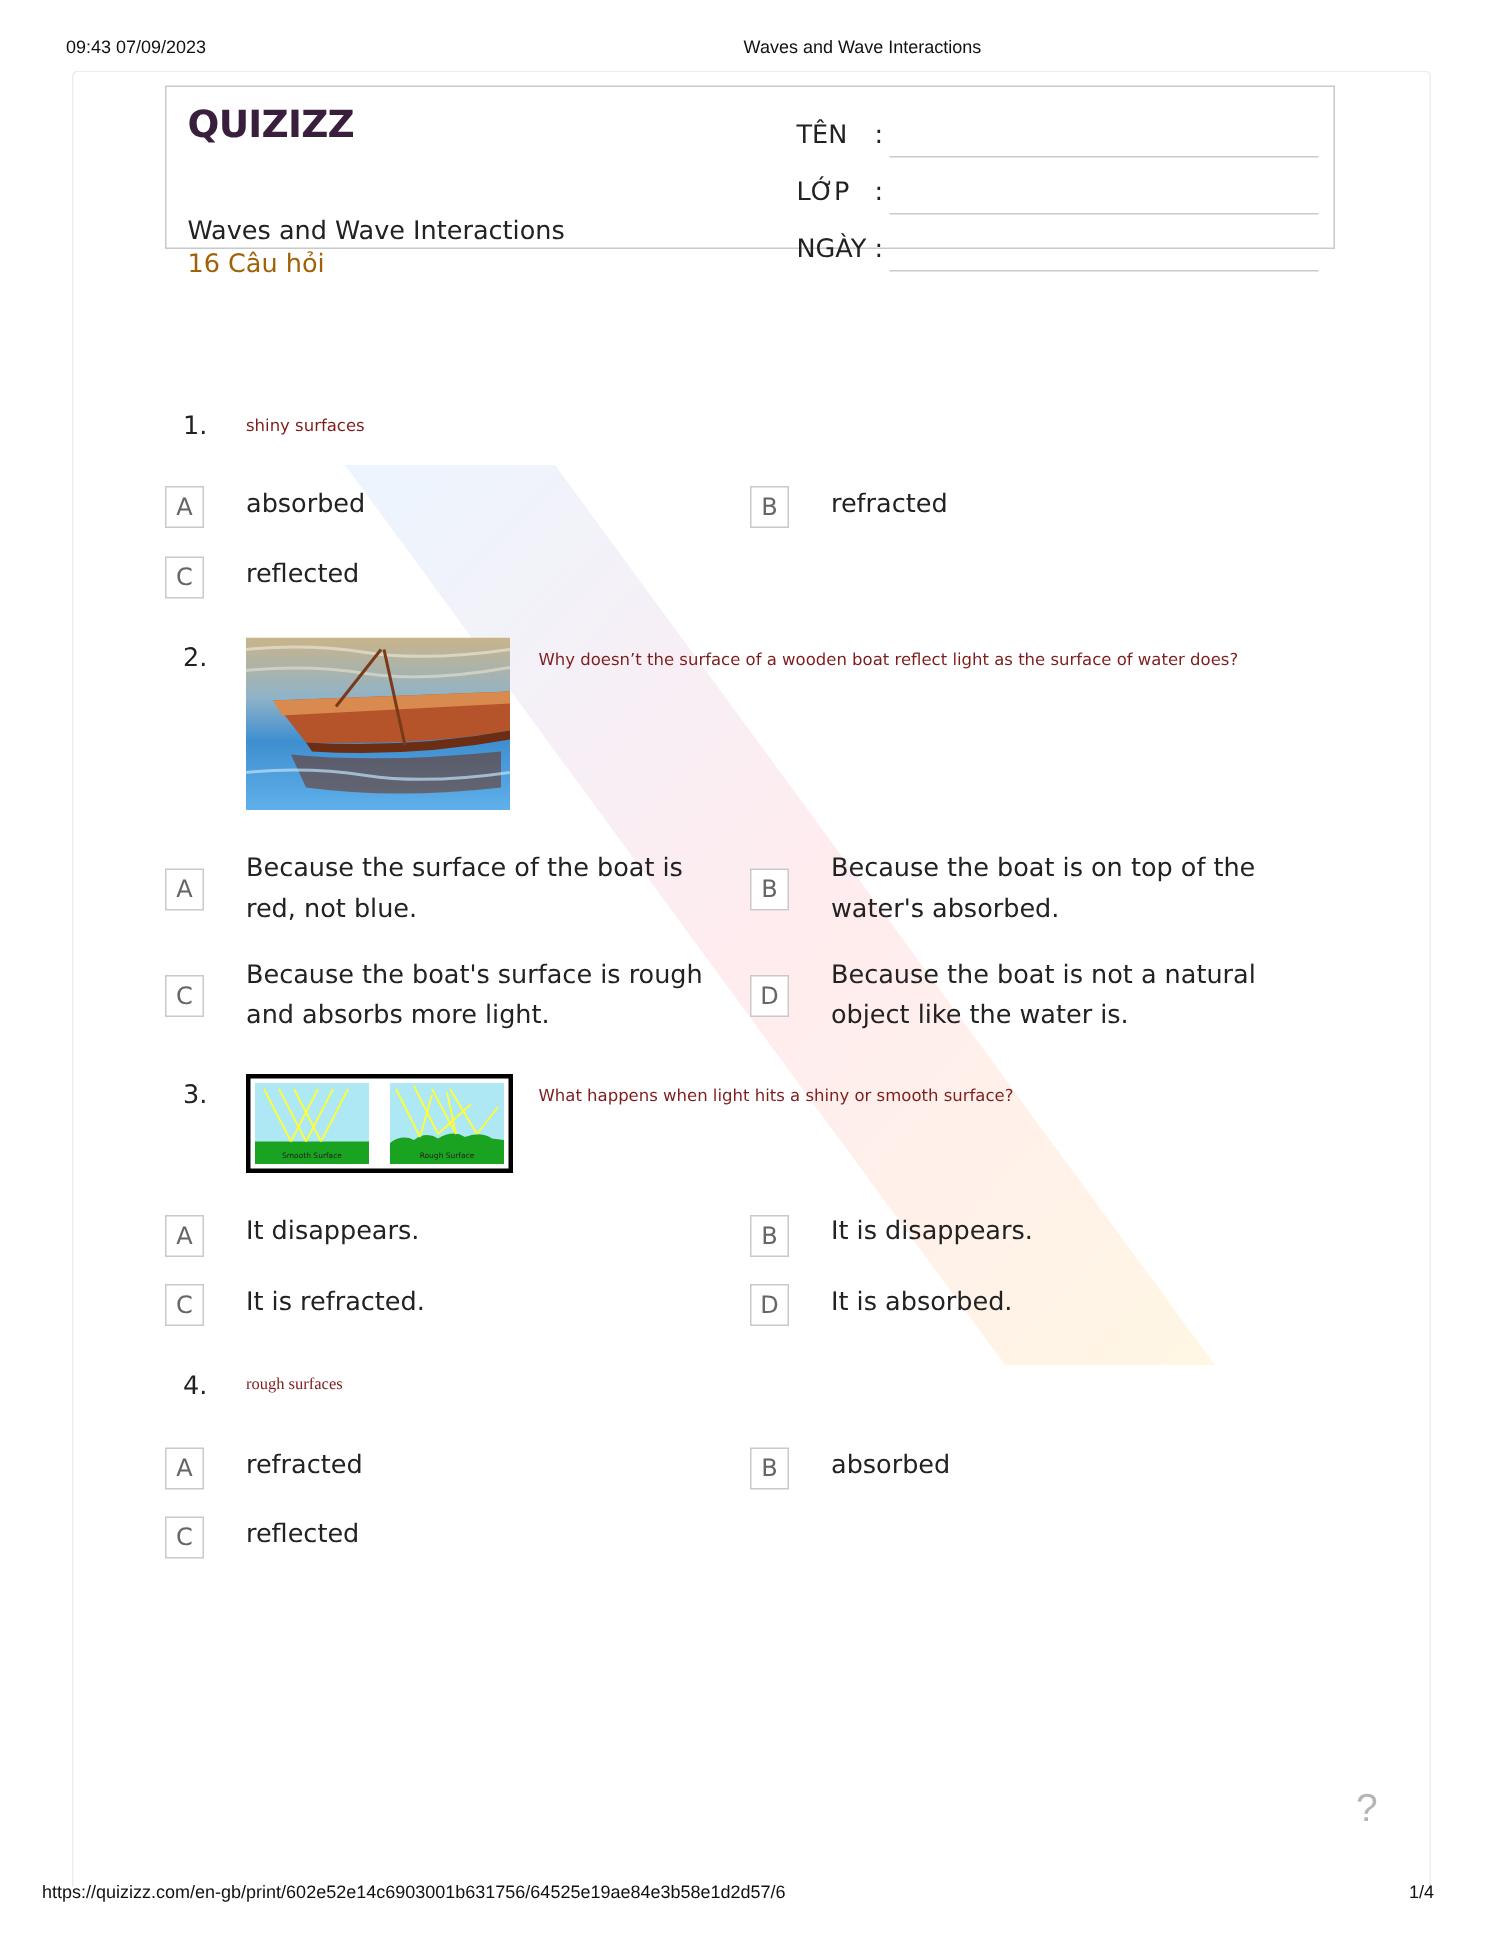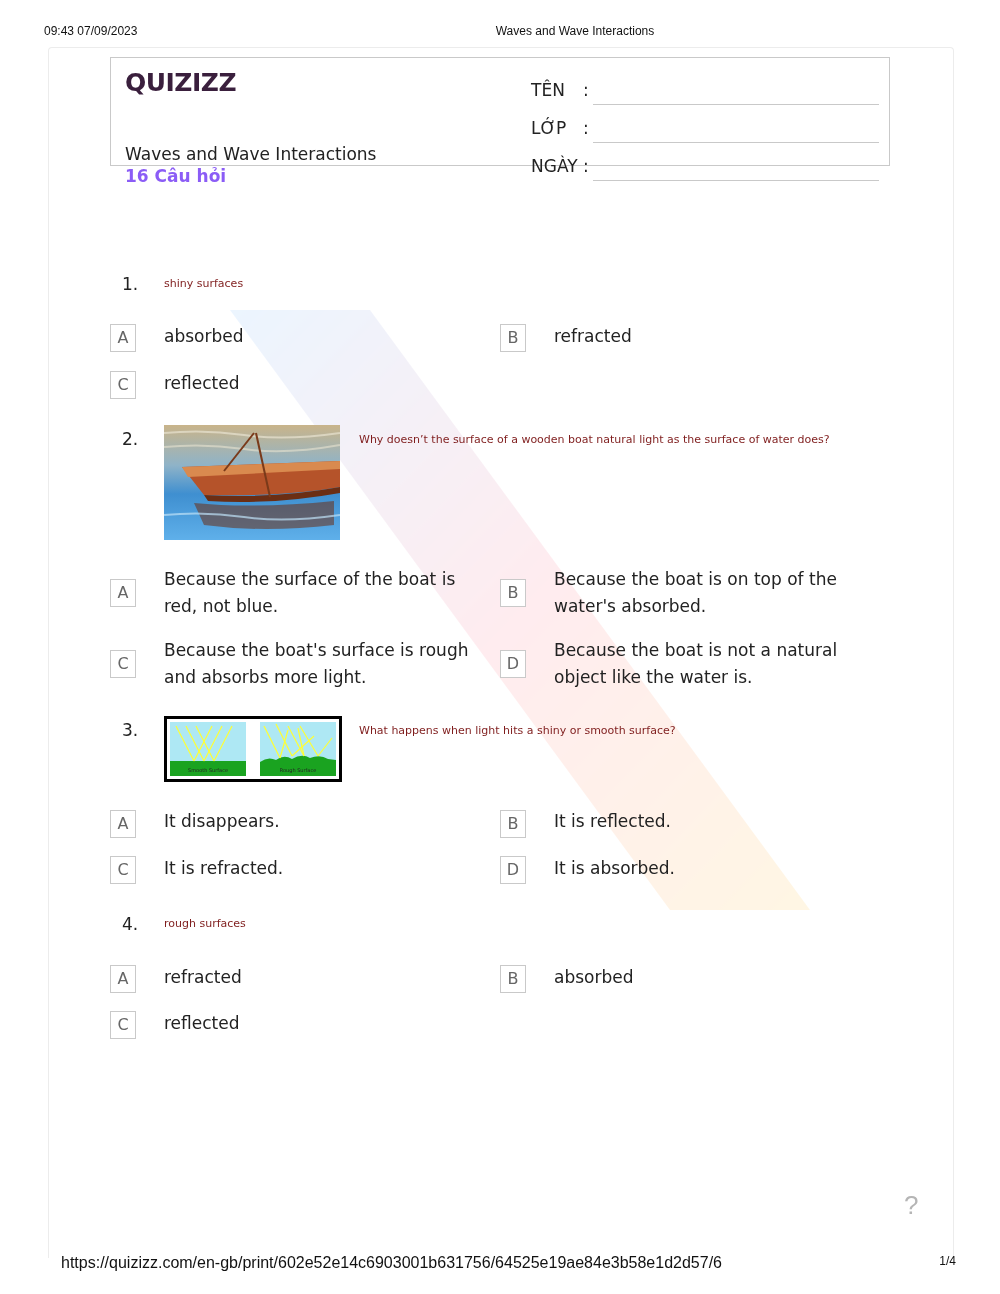--- a/index.html
+++ b/index.html
@@ -1,30 +1,30 @@
 <!DOCTYPE html>
 <html><head>
 <meta charset="utf-8">
 <style>
   html, body { margin: 0; padding: 0; background: #ffffff; }
   body { width: 1000px; height: 1294px; position: relative; overflow: hidden;
          font-family: "DejaVu Sans", sans-serif; color: #222; }
   .print-header-left { position: absolute; left: 44px; top: 24px; font-family: "Liberation Sans", sans-serif; font-size: 12px; color: #111; text-align: center; }
   .print-header-center { position: absolute; left: 0; right: 0; top: 24px; text-align: center; font-family: "Liberation Sans", sans-serif; font-size: 12px; color: #111; padding-left: 150px; }
-  .print-footer-left { position: absolute; left: 61px; top: 1254px; font-family: "Liberation Sans", sans-serif; font-size: 16px; color: #111; }
+  .print-footer-left { position: absolute; left: 28px; top: 1254px; font-family: "Liberation Sans", sans-serif; font-size: 12px; color: #111; }
   .print-footer-right { position: absolute; right: 44px; top: 1254px; font-family: "Liberation Sans", sans-serif; font-size: 12px; color: #111; }
 
   .page-card { position: absolute; left: 48px; top: 47px; width: 904px; height: 1210px;
                border: 1px solid #ececec; border-bottom: none; border-radius: 4px 4px 0 0; }
   .watermark { position: absolute; left: 170px; top: 270px; width: 720px; height: 720px; pointer-events: none; opacity: 0.10; }
 
   .header-box { position: absolute; left: 110px; top: 57px; width: 780px; height: 109px; border: 1px solid #c9c9c9; box-sizing: border-box; }
   .logo { position: absolute; left: 14px; top: 10px; font-family: "DejaVu Sans", sans-serif; font-weight: bold; font-size: 25px; color: #3a1f3d; letter-spacing: -0.5px; }
   .quiz-title { position: absolute; left: 14px; top: 86px; font-size: 17px; color: #222; }
-  .quiz-count { position: absolute; left: 14px; top: 108px; font-size: 17px; color: #8b5cf6; font-weight: bold; }
+  .quiz-count { position: absolute; left: 14px; top: 108px; font-size: 17px; color: #a16207; }
   .field { position: absolute; left: 420px; width: 348px; height: 28px; text-decoration: underline; }
   .field .lbl { position: absolute; left: 0; top: 2px; font-size: 17px; color: #222; }
   .field .colon { position: absolute; left: 52px; top: 2px; font-size: 17px; color: #222; }
   .field .line { position: absolute; left: 62px; right: 0; top: 26px; border-bottom: 1px solid #c9c9c9; }
 
   .q-num { position: absolute; font-size: 17px; color: #222; }
   .q-text { position: absolute; font-size: 11px; color: #7f1d1d; line-height: 27px; }
   .opt-box { position: absolute; width: 26px; height: 28px; border: 1px solid #c9c9c9; box-sizing: border-box;
              font-size: 16px; color: #666; text-align: center; line-height: 26px; background: #fff; }
   .opt-text { position: absolute; font-size: 17px; color: #222; line-height: 27px; }
@@ -101,21 +101,21 @@
     <path d="M0 8 Q40 4 80 10 T176 8" stroke="#e8e2d0" stroke-width="2" fill="none" opacity="0.7"></path>
     <path d="M0 22 Q40 18 80 24 T176 20" stroke="#e8e2d0" stroke-width="2" fill="none" opacity="0.6"></path>
     <path d="M18 42 L176 36 L176 62 Q120 72 40 70 Z" fill="#b5532a"></path>
     <path d="M18 42 L176 36 L176 44 L24 52 Z" fill="#d98a4f"></path>
     <path d="M40 70 Q110 74 176 62 L176 68 Q110 80 44 76 Z" fill="#6b2e14"></path>
     <line x1="60" y1="46" x2="90" y2="8" stroke="#7a3a1a" stroke-width="2"></line>
     <line x1="92" y1="8" x2="106" y2="72" stroke="#7a3a1a" stroke-width="2"></line>
     <path d="M30 78 Q90 84 170 76 L170 100 Q100 108 40 100 Z" fill="#6b2e14" opacity="0.55"></path>
     <path d="M0 90 Q40 86 80 92 T176 90" stroke="#bfe1f6" stroke-width="2" fill="none" opacity="0.7"></path>
   </svg>
-  <div class="q-text" style="left:359px; top:426px; width:520px;">Why doesn’t the surface of a wooden boat natural light as the surface of water does?</div>
+  <div class="q-text" style="left:359px; top:426px; width:520px;">Why doesn’t the surface of a wooden boat reflect light as the surface of water does?</div>
 
   <div class="opt-box" style="left:110px; top:579px;">A</div>
   <div class="opt-text" style="left:164px; top:566px; width:325px;">Because the surface of the boat is red, not blue.</div>
   <div class="opt-box" style="left:500px; top:579px;">B</div>
   <div class="opt-text" style="left:554px; top:566px; width:340px;">Because the boat is on top of the water's absorbed.</div>
   <div class="opt-box" style="left:110px; top:650px;">C</div>
   <div class="opt-text" style="left:164px; top:637px; width:330px;">Because the boat's surface is rough and absorbs more light.</div>
   <div class="opt-box" style="left:500px; top:650px;">D</div>
   <div class="opt-text" style="left:554px; top:637px; width:330px;">Because the boat is not a natural object like the water is.</div>
 </div>
@@ -148,30 +148,30 @@
       <line x1="136" y1="10" x2="154" y2="40"></line>
         <line x1="154" y1="40" x2="168" y2="22"></line>
     </g>
     <text x="134" y="56" font-size="5" text-anchor="middle" fill="#222">Rough Surface</text>
   </svg>
   <div class="q-text" style="left:359px; top:717px; width:520px;">What happens when light hits a shiny or smooth surface?</div>
 
   <div class="opt-box" style="left:110px; top:810px;">A</div>
   <div class="opt-text" style="left:164px; top:808px;">It disappears.</div>
   <div class="opt-box" style="left:500px; top:810px;">B</div>
-  <div class="opt-text" style="left:554px; top:808px;">It is reflected.</div>
+  <div class="opt-text" style="left:554px; top:808px;">It is disappears.</div>
   <div class="opt-box" style="left:110px; top:856px;">C</div>
   <div class="opt-text" style="left:164px; top:855px;">It is refracted.</div>
   <div class="opt-box" style="left:500px; top:856px;">D</div>
   <div class="opt-text" style="left:554px; top:855px;">It is absorbed.</div>
 </div>
 
 <div>
   <span class="q-num" style="left:122px; top:914px;">4.</span>
-  <span class="q-text" style="left:164px; top:910px;">rough surfaces</span>
+  <span class="q-text" style="left:164px; top:910px;font-family:Liberation Serif, serif;">rough surfaces</span>
 
   <div class="opt-box" style="left:110px; top:965px;">A</div>
   <div class="opt-text" style="left:164px; top:964px;">refracted</div>
   <div class="opt-box" style="left:500px; top:965px;">B</div>
   <div class="opt-text" style="left:554px; top:964px;">absorbed</div>
   <div class="opt-box" style="left:110px; top:1011px;">C</div>
   <div class="opt-text" style="left:164px; top:1010px;">reflected</div>
 </div>
 
 <div class="help-icon">?</div>

